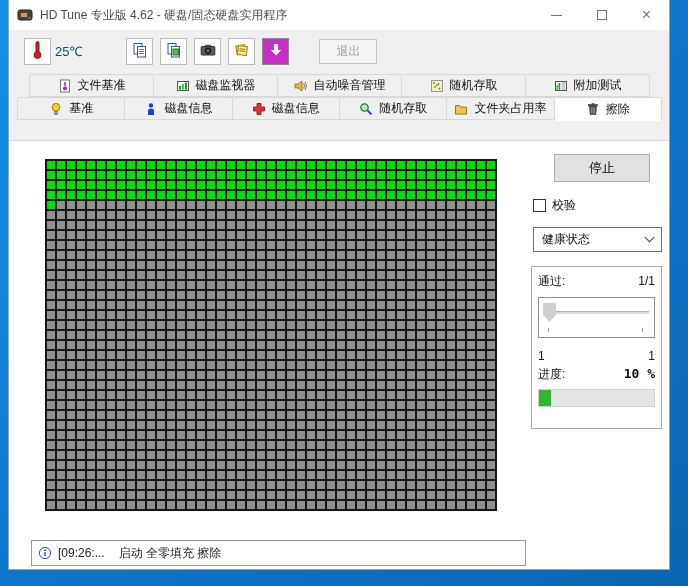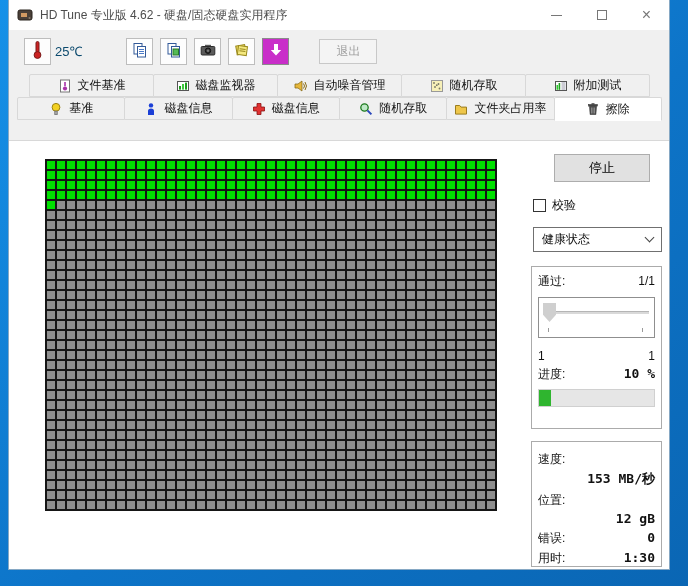--- a/index.html
+++ b/index.html
@@ -1904,31 +1904,28 @@
         </div>
         <div class="prow progress-row">
           <span>进度:</span>
           <span class="bold-val">10 %</span>
         </div>
         <div class="progress">
           <div class="progress-fill" style="width: 10%;"></div>
         </div>
       </div>
 
-      <div class="panel stats-panel">
-        <div class="stat-label">速度:</div>
-        <div class="stat-value">153 MB/秒</div>
-        <div class="stat-label">位置:</div>
-        <div class="stat-value">12 gB</div>
-        <div class="stat-line">
-          <span>错误:</span>
-          <span class="bold-val">0</span>
-        </div>
-        <div class="stat-line">
-          <span>用时:</span>
-          <span class="bold-val">1:30</span>
-        </div>
+
+      <div class="statusbox">
+        <span class="status-icon">
+          <svg width="14" height="14" viewBox="0 0 14 14">
+              <circle cx="7" cy="7" r="5.6" fill="#fff" stroke="#2a50c8"></circle>
+              <rect x="6.3" y="6" width="1.4" height="4.2" fill="#2a50c8"></rect>
+              <circle cx="7" cy="4.2" r="0.95" fill="#2a50c8"></circle>
+            </svg>
+        </span>
+        <span>[09:26:...</span>
+        <span class="status-msg">启动 全零填充 擦除</span>
       </div>
-
 
     </div>
   </div>
 </div>
 
 </body></html>

